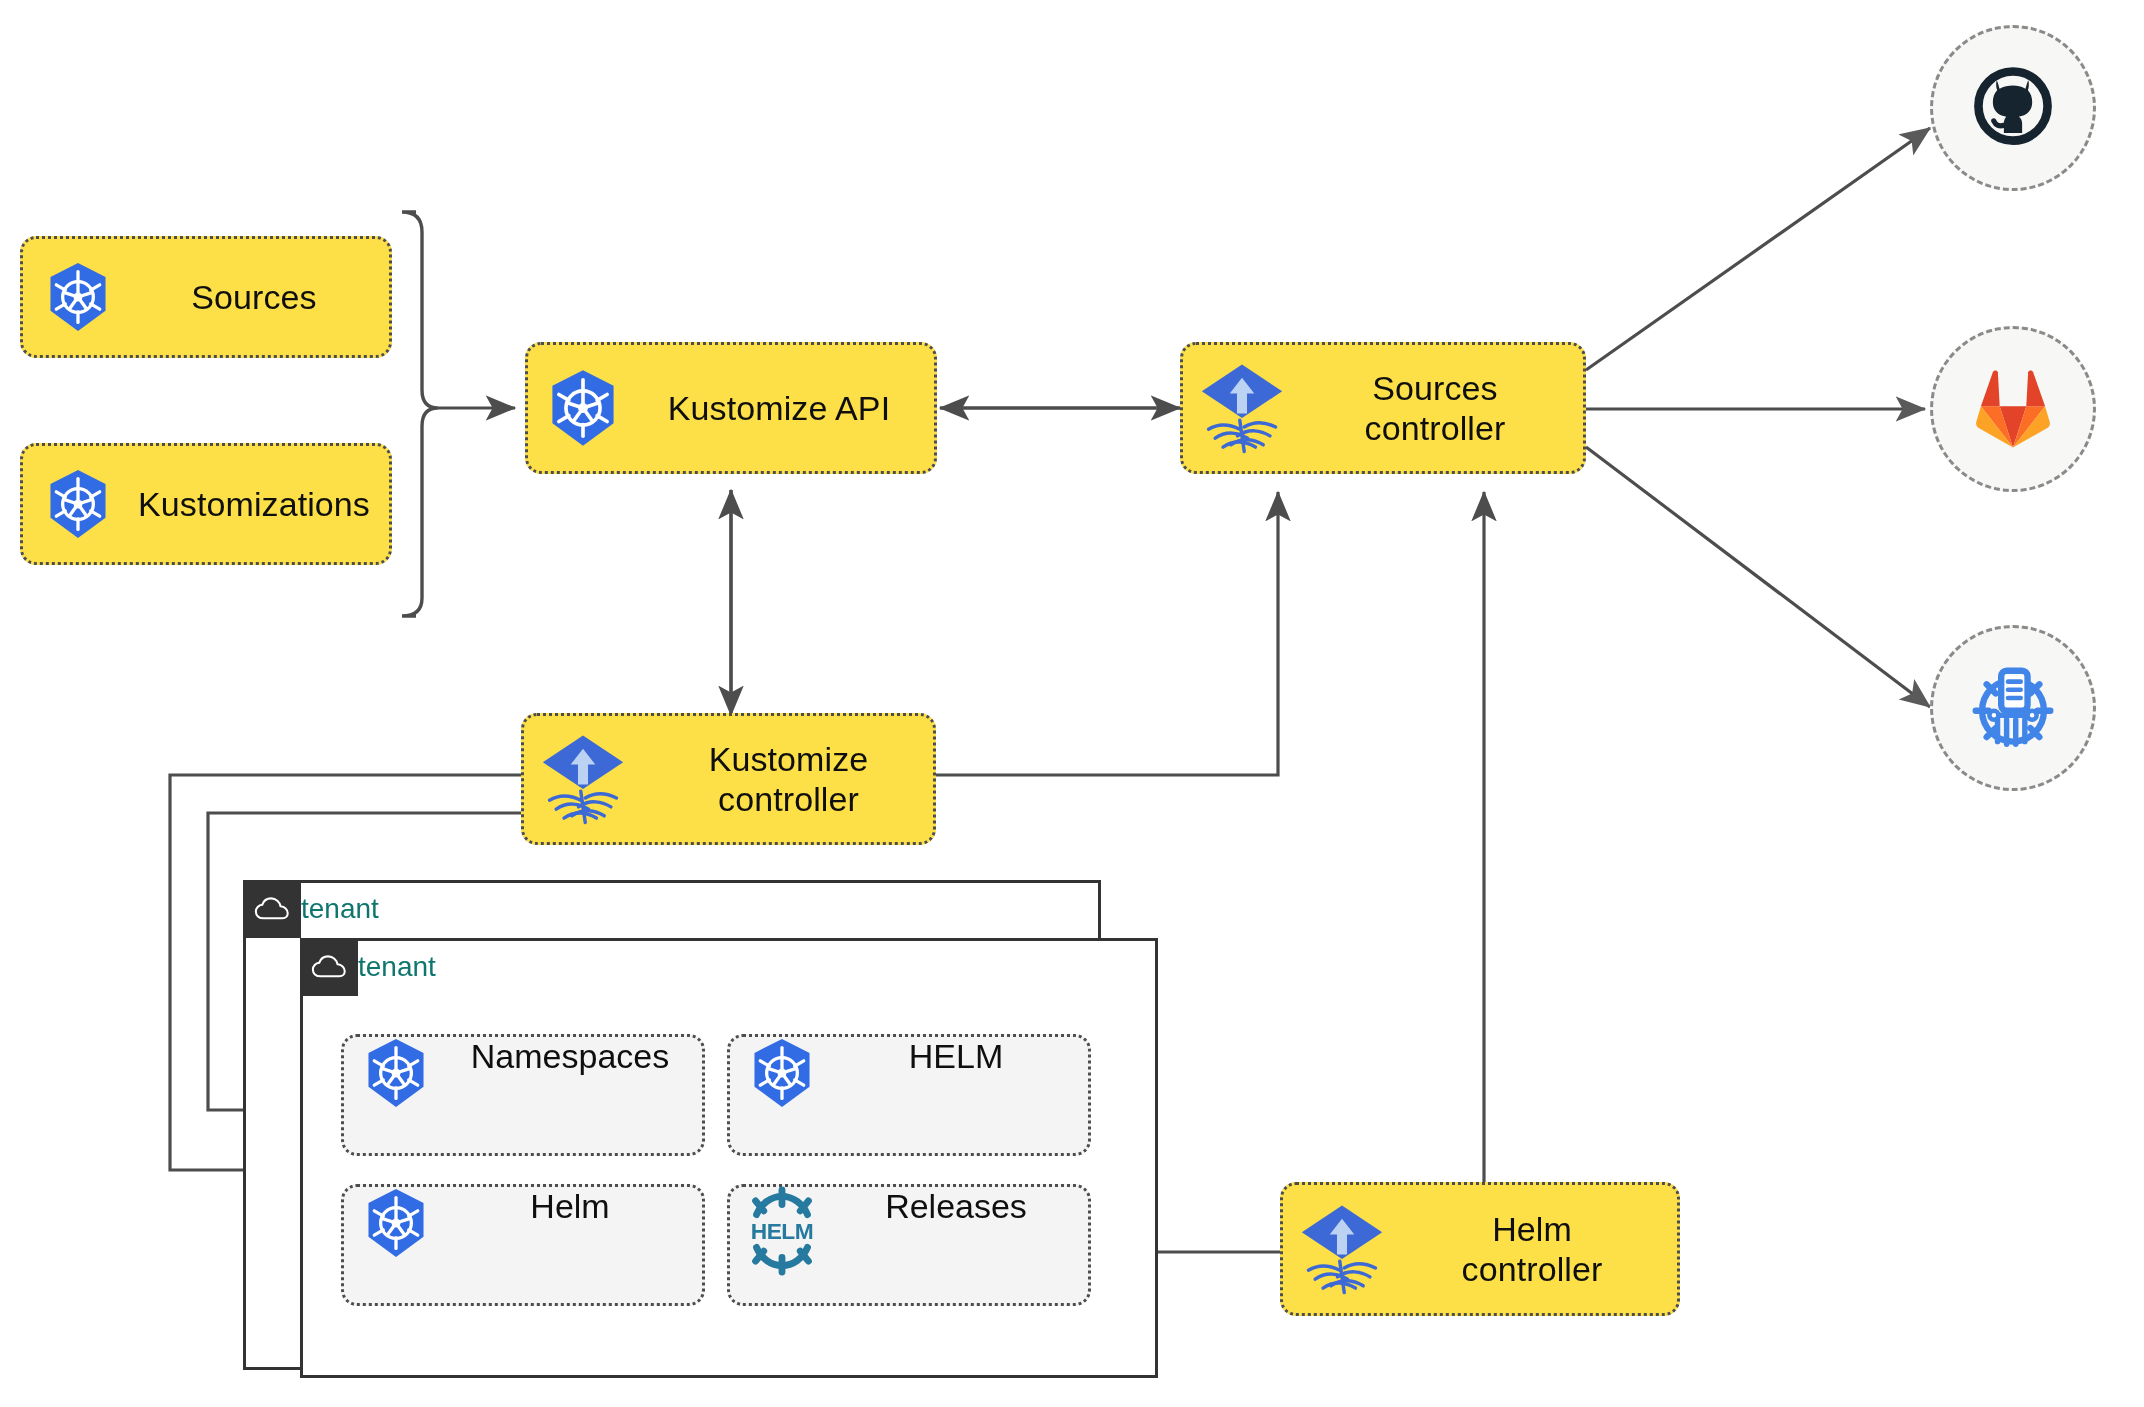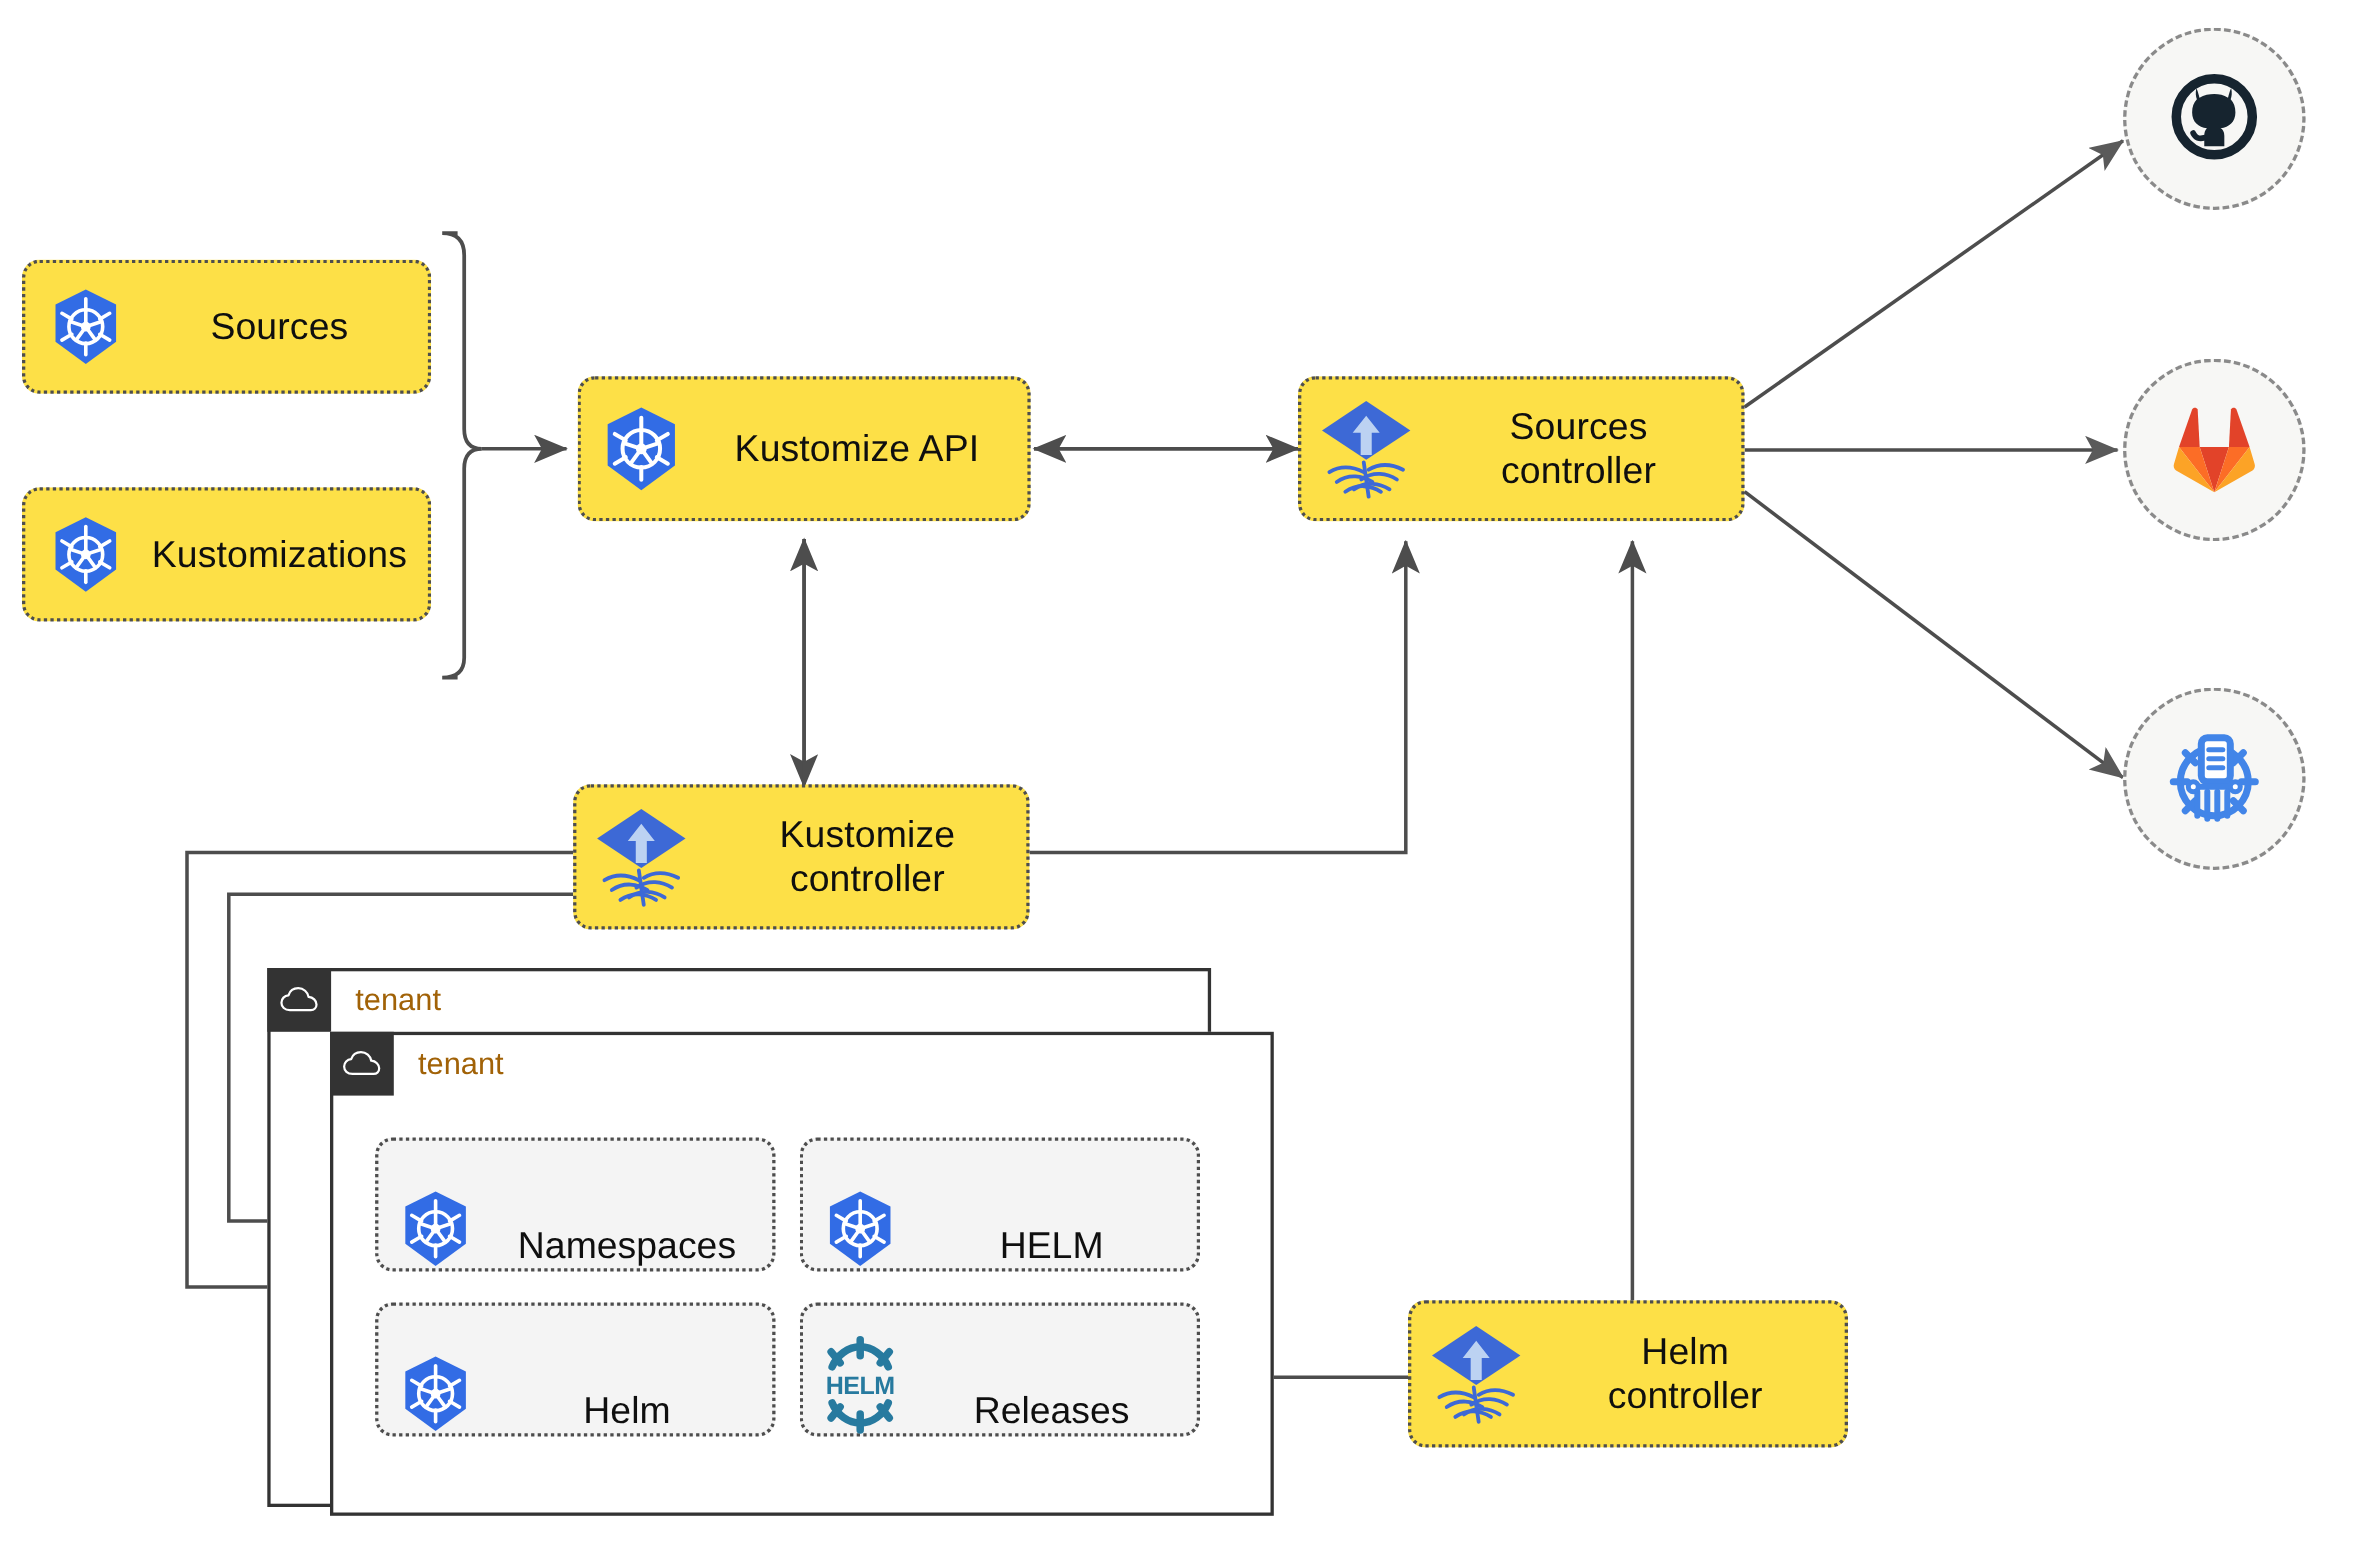--- a/index.html
+++ b/index.html
@@ -65,35 +65,34 @@
     left:-3px;top:-3px;
     height:58px;
     display:flex;align-items:center;
   }
   .tenant .tabbadge{
     width:58px;height:58px;
     background:#333333;
     display:flex;align-items:center;justify-content:center;
   }
   .tenant .tabname{
-    color:#a16207;
+    color:#0f766e;
     font-size:28px;
-    padding-left:22px;
     white-space:nowrap;
   }
   .tenant.front{z-index:5;}
 
   
   .chip{
     position:absolute;
     box-sizing:border-box;
     background:#f4f4f4;
     border:3px dotted #4d4d4d;
     border-radius:16px;
-    display:flex;align-items:flex-end;
+    display:flex;align-items:flex-start;
     z-index:6;
   }
   .chip .ico{flex:0 0 auto;display:flex;align-items:center;justify-content:center;}
   .chip .lbl{flex:1 1 auto;text-align:center;font-size:34px;color:#0f0f0f;padding-right:10px;}
 
   svg{display:block;overflow:visible;}
 </style>
 </head>
 <body>
 

